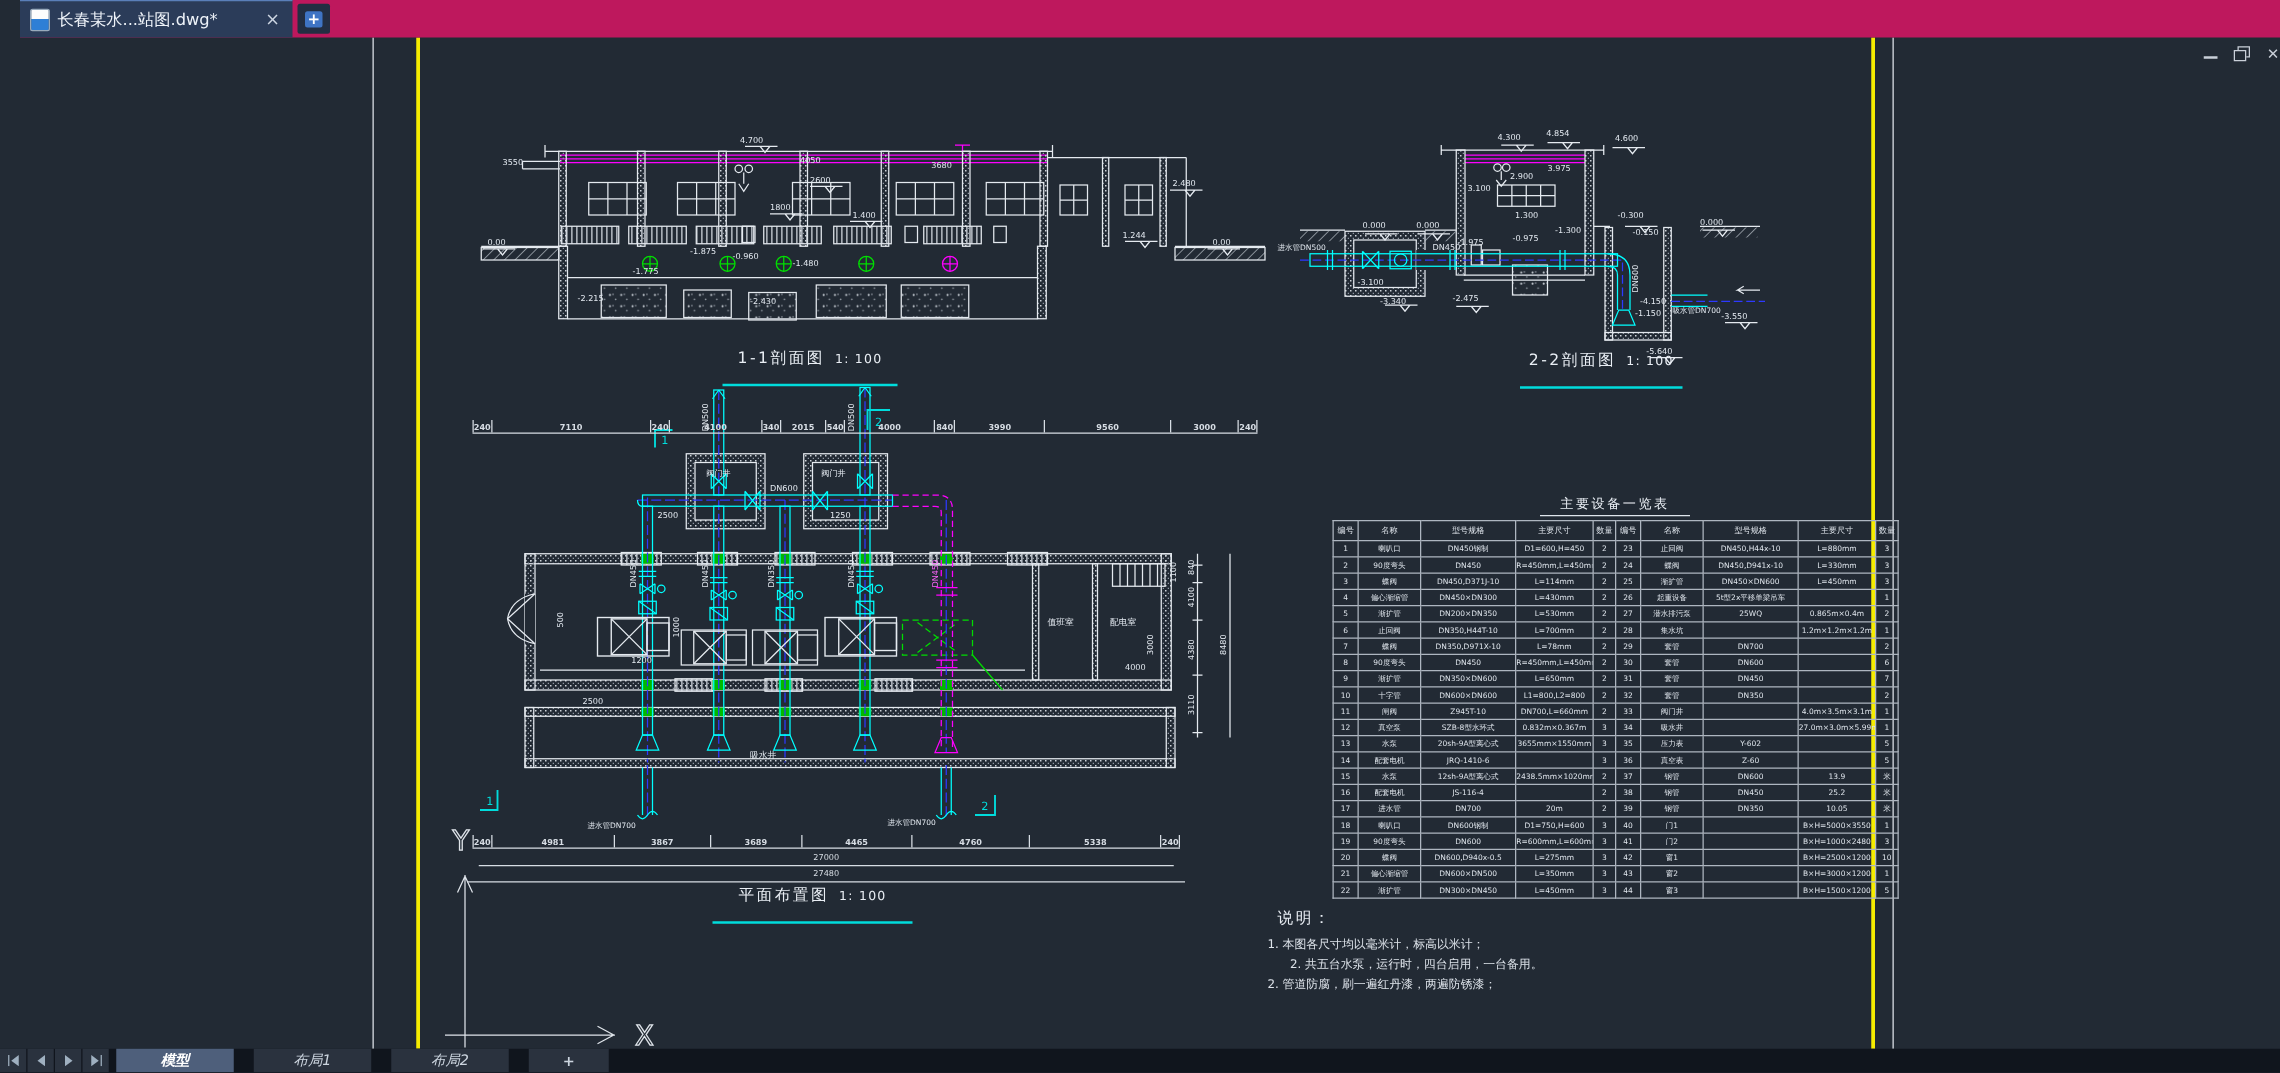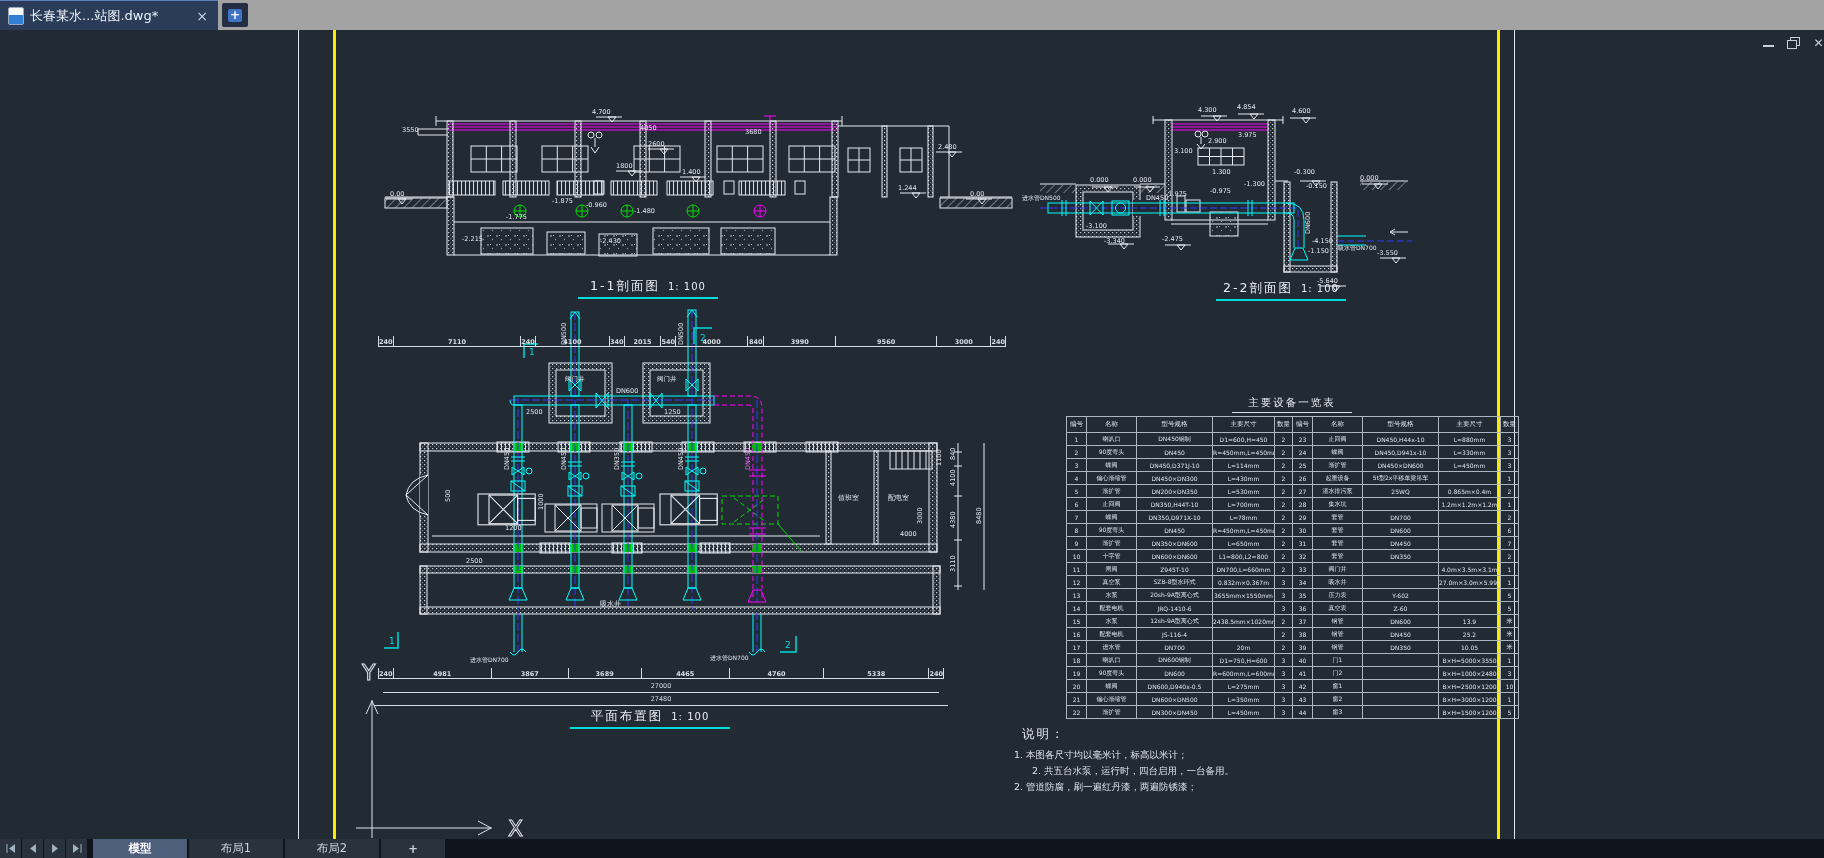--- a/index.html
+++ b/index.html
@@ -1,19 +1,19 @@
 <!DOCTYPE html>
 <html><head>
 <meta charset="utf-8">
 <style>
   html,body{margin:0;padding:0;background:#10151c;}
   #app{position:relative;width:1824px;height:858px;overflow:hidden;background:#222a34;
        font-family:"DejaVu Sans",sans-serif;}
   
-  .tabbar{position:absolute;top:0;left:0;right:0;height:30px;background:#a3a3a3;z-index:8;}
+  .tabbar{position:absolute;top:0;left:16px;right:0;height:30px;background:#be185d;z-index:8;}
   .ftab{position:absolute;left:0;top:0;height:30px;width:218px;background:#2b3c59;
         border-top:1px solid #5a7fb9;display:flex;align-items:center;gap:6px;padding:0 8px;
         box-sizing:border-box;color:#eef3f9;font-size:13px;white-space:nowrap;cursor:default;}
   .dwgicon{width:14px;height:16px;background:linear-gradient(#fdfdfd 45%,#2f7fd6 45%);
         border:1px solid #9ab;border-radius:2px;flex:0 0 auto;}
   .tabclose{margin-left:auto;color:#cdd6e2;font-size:14px;padding:0 2px;}
   .newtab{position:absolute;left:222px;top:3px;width:26px;height:24px;background:#232e42;
         display:flex;align-items:center;justify-content:center;border-radius:2px;}
   .plusicon{display:inline-block;width:14px;height:13px;background:#3f74c4;color:#fff;
         font-size:12px;line-height:12px;text-align:center;border-radius:2px;font-weight:bold;}
@@ -25,21 +25,21 @@
   .winctl{position:absolute;top:37px;left:1762px;display:flex;gap:12px;z-index:7;align-items:center;}
   .wc{width:13px;height:12px;position:relative;cursor:pointer;}
   .wc-min:after{content:"";position:absolute;left:1px;right:1px;bottom:2px;height:2px;background:#c9cfd8;}
   .wc-rest:before{content:"";position:absolute;left:3px;top:0;width:8px;height:7px;border:1px solid #c9cfd8;}
   .wc-rest:after{content:"";position:absolute;left:0;top:3px;width:8px;height:7px;border:1px solid #c9cfd8;background:#222a34;}
   .wc-close{color:#c9cfd8;font-size:12px;line-height:12px;text-align:center;}
   
   #cad{position:absolute;left:0;top:0;z-index:3;}
   
   .dtitle{position:absolute;z-index:4;color:#e9eef4;font-size:12.5px;letter-spacing:2px;
-        text-align:center;border-bottom:2px solid #00dcdc;padding-bottom:2px;white-space:nowrap;}
+        text-align:center;border-bottom:2px solid #00dcdc;padding-bottom:12px;white-space:nowrap;}
   .dtitle .sc{font-size:10px;letter-spacing:1px;margin-left:8px;}
   
   .dimchain{position:absolute;display:flex;border-bottom:1px solid #d7dde4;z-index:4;height:10px;font-weight:bold;}
   .dimchain .seg{flex-basis:0;border-right:1px solid #d7dde4;display:flex;justify-content:center;
         align-items:flex-end;font-size:6.5px;color:#d7dde4;line-height:8px;white-space:nowrap;overflow:visible;}
   .dimchain .seg:first-child{border-left:1px solid #d7dde4;}
   .dimtotal{position:absolute;border-bottom:1px solid #d7dde4;text-align:center;font-size:6.5px;
         color:#d7dde4;height:10px;line-height:8px;z-index:4;}
   
   #eqwrap{position:absolute;left:1028px;top:396px;width:452px;z-index:4;color:#dfe5ec;padding-left:38px;}
@@ -52,22 +52,22 @@
   
   #notes{position:absolute;left:1014px;top:726px;z-index:4;color:#dde3ea;}
   #notes .nt{font-size:12.5px;letter-spacing:2px;margin:0 0 6px 8px;color:#e9eef4;}
   #notes .nl{font-size:9.5px;margin:3px 0;white-space:nowrap;}
   #notes .nl.ind{margin-left:18px;}
   
   .layoutbar{position:absolute;left:0;bottom:0;right:0;height:19px;background:#10151d;z-index:8;
         display:flex;align-items:stretch;}
   .navbtn{width:21px;margin-right:1px;background:#2a323e;display:flex;align-items:center;
         justify-content:center;cursor:pointer;}
-  .ltab{min-width:70px;padding:0 12px;margin-right:2px;background:#2a323e;color:#ccd5df;
-        font-size:11.5px;display:flex;align-items:center;justify-content:center;cursor:pointer;white-space:nowrap;}
+  .ltab{min-width:70px;padding:0 12px;margin-right:16px;background:#2a323e;color:#ccd5df;
+        font-size:11.5px;display:flex;align-items:center;justify-content:center;cursor:pointer;white-space:nowrap;font-style:italic;}
   .ltab.active{background:#4e5f7b;color:#ffffff;font-weight:bold;}
   .ltab.addtab{min-width:40px;font-weight:bold;}
   
   #wm{position:absolute;right:3px;bottom:0px;z-index:9;font-size:25px;font-weight:bold;
       letter-spacing:-1px;}
   .svgt{font-family:"DejaVu Sans",sans-serif;}
 </style>
 </head>
 <body>
 

